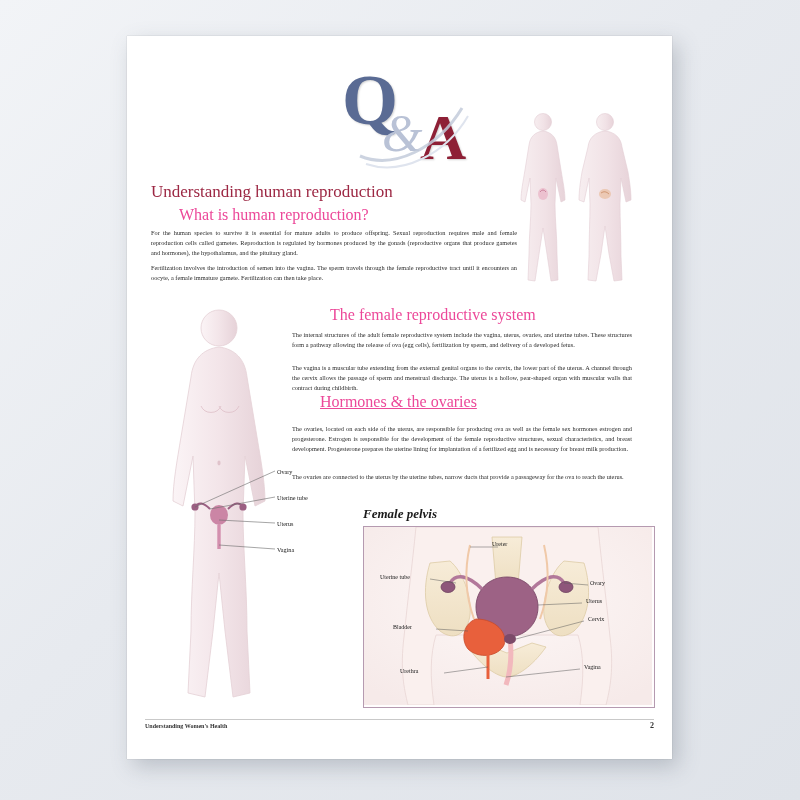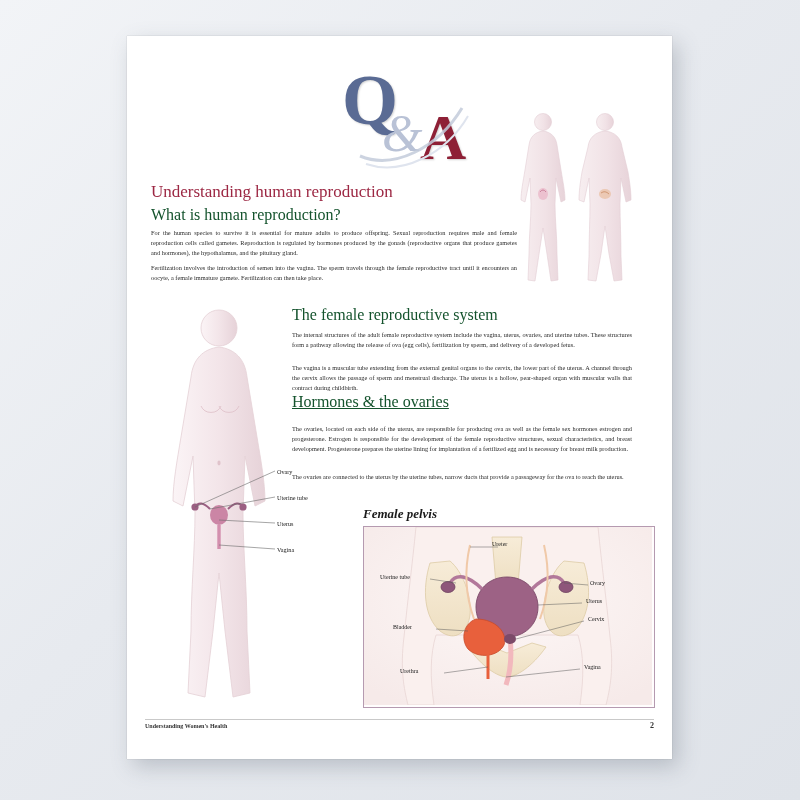--- a/index.html
+++ b/index.html
@@ -48,23 +48,24 @@
 
   
   .h1{
     position:absolute;
     color:#9c2743;
     font-size:17px;
     font-family:"Liberation Serif",serif;
   }
   .h2{
     position:absolute;
-    color:#14532d;
+    color:#ec4899;
     font-size:16px;
     font-family:"Liberation Serif",serif;
+    margin-left:28px;
   }
   .para{
     position:absolute;
     color:#2a2a2a;
     font-size:6.3px;
     line-height:1.55;
     text-align:justify;
     font-family:"Liberation Serif",serif;
   }
   .italic-h{
@@ -163,21 +164,21 @@
     </div>
 
     <div class="h1" style="left:24px;top:146px;width:340px;">Understanding human reproduction</div>
 
     <div class="h2" style="left:24px;top:170px;width:340px;">What is human reproduction?</div>
 
     <div class="para" style="left:24px;top:192px;width:366px;">For the human species to survive it is essential for mature adults to produce offspring. Sexual reproduction requires male and female reproduction cells called gametes. Reproduction is regulated by hormones produced by the gonads (reproductive organs that produce gametes and hormones), the hypothalamus, and the pituitary gland.</div>
 
     <div class="para" style="left:24px;top:227px;width:366px;">Fertilization involves the introduction of semen into the vagina. The sperm travels through the female reproductive tract until it encounters an oocyte, a female immature gamete. Fertilization can then take place.</div>
 
-    <div class="h2" style="left:165px;top:270px;width:340px;">The female reproductive system</div>
+    <div class="h2" style="left:175px;top:270px;width:340px;">The female reproductive system</div>
 
     <div class="para" style="left:165px;top:294px;width:340px;">The internal structures of the adult female reproductive system include the vagina, uterus, ovaries, and uterine tubes. These structures form a pathway allowing the release of ova (egg cells), fertilization by sperm, and delivery of a developed fetus.</div>
 
     <div class="para" style="left:165px;top:327px;width:340px;">The vagina is a muscular tube extending from the external genital organs to the cervix, the lower part of the uterus. A channel through the cervix allows the passage of sperm and menstrual discharge. The uterus is a hollow, pear-shaped organ with muscular walls that contract during childbirth.</div>
 
     <div class="h2" style="left:165px;top:357px;width:340px;text-decoration:underline;">Hormones &amp; the ovaries</div>
 
     <div class="para" style="left:165px;top:388px;width:340px;">The ovaries, located on each side of the uterus, are responsible for producing ova as well as the female sex hormones estrogen and progesterone. Estrogen is responsible for the development of the female reproductive structures, sexual characteristics, and breast development. Progesterone prepares the uterine lining for implantation of a fertilized egg and is necessary for breast milk production.</div>
 
     <div class="para" style="left:165px;top:436px;width:340px;">The ovaries are connected to the uterus by the uterine tubes, narrow ducts that provide a passageway for the ova to reach the uterus.</div>

